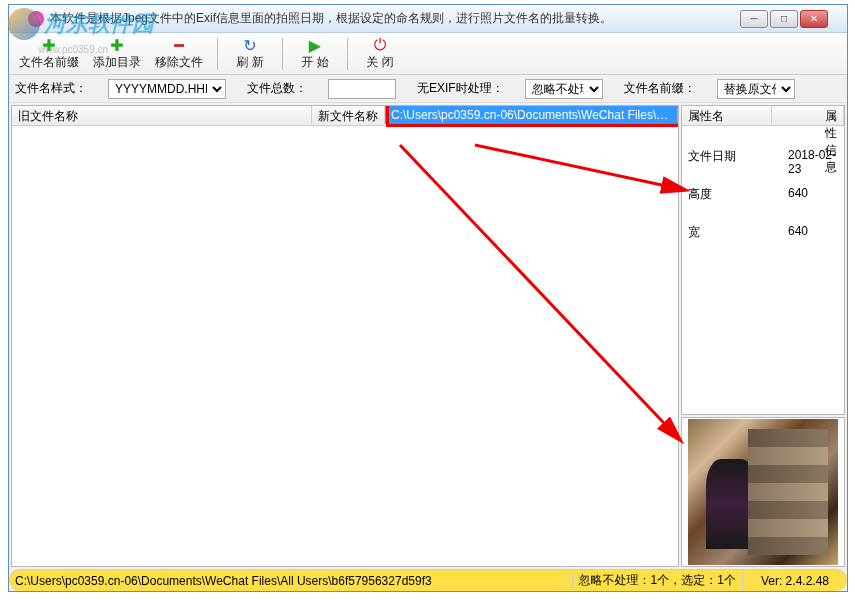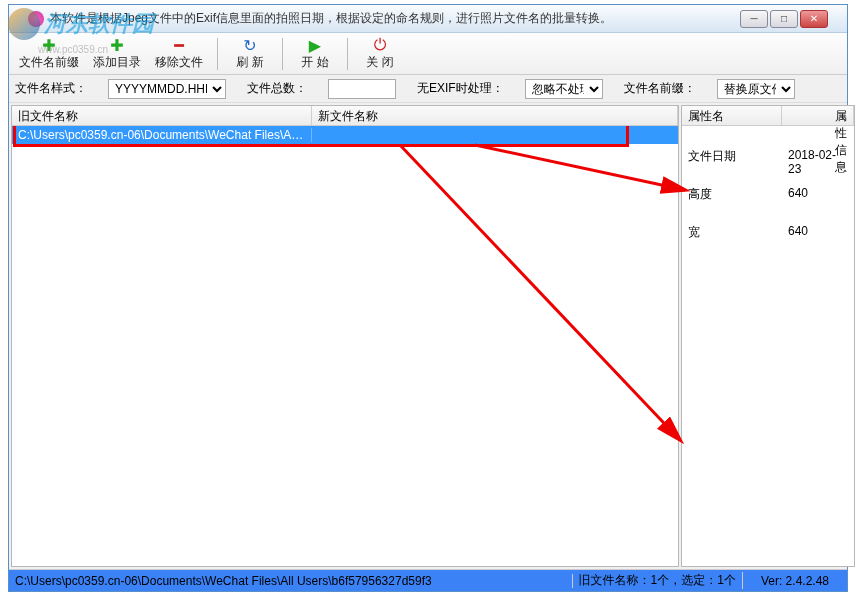--- a/index.html
+++ b/index.html
@@ -145,21 +145,21 @@
       display: flex;
       min-height: 0;
     }
     
     .left-pane {
       flex: 1;
       border: 1px solid #B8B8B8;
       margin: 2px;
       background: #fff;
       display: flex;
-      flex-direction: column;
+      flex-direction: row;
       min-width: 0;
     }
     
     .list-header {
       height: 20px;
       display: flex;
       background: linear-gradient(to bottom, #FBFBFB, #ECECEC);
       border-bottom: 1px solid #CCC;
       font-size: 12px;
     }
@@ -200,21 +200,21 @@
     .red-box {
       position: absolute;
       border: 3px solid #E00;
       pointer-events: none;
     }
     
     .right-pane {
       width: 164px;
       margin: 2px 2px 2px 0;
       display: flex;
-      flex-direction: row;
+      flex-direction: column;
       min-height: 0;
     }
     
     .props-area {
       flex: 1;
       border: 1px solid #B8B8B8;
       background: #fff;
       display: flex;
       flex-direction: column;
       min-height: 0;
@@ -264,24 +264,25 @@
       right: 10px; top: 10px;
       width: 80px; height: 126px;
       background: 
         repeating-linear-gradient(0deg, rgba(90,70,50,0.4) 0 18px, rgba(200,170,130,0.3) 18px 36px),
         linear-gradient(to right, #6B5D4F, #A89880);
     }
     
     .statusbar {
       height: 22px;
       border-top: 1px solid #CCC;
-      background: #3b82f6;
-      display: flex;
-      align-items: center;
-      font-size: 12px;
+      background: #fde047;
+      display: flex;
+      align-items: center;
+      font-size: 12px;
+      border-radius: 11px;
     }
     .sb-path {
       flex: 1;
       padding: 0 6px;
       white-space: nowrap;
       overflow: hidden;
       border-right: 1px solid #CCC;
     }
     .sb-count { padding: 0 6px; border-right: 1px solid #CCC; }
     .sb-ver { padding: 0 18px; }
@@ -398,21 +399,21 @@
       </div>
       <div class="preview-area">
         <div class="preview-img"></div>
       </div>
     </div>
 
   </div>
 
   <div class="statusbar">
     <div class="sb-path">C:\Users\pc0359.cn-06\Documents\WeChat Files\All Users\b6f57956327d59f3</div>
-    <div class="sb-count">旧文件名称：1个，选定：1个</div>
+    <div class="sb-count">忽略不处理：1个，选定：1个</div>
     <div class="sb-ver">Ver: 2.4.2.48</div>
   </div>
 
 </div>
 
 <svg class="arrow-svg" style="left:470px; top:140px; width:230px; height:60px;">
   <defs>
       <marker id="ah1" markerWidth="10" markerHeight="10" refX="8" refY="3" orient="auto">
         <polygon points="0 0, 10 3, 0 6" fill="#E00"></polygon>
       </marker>

